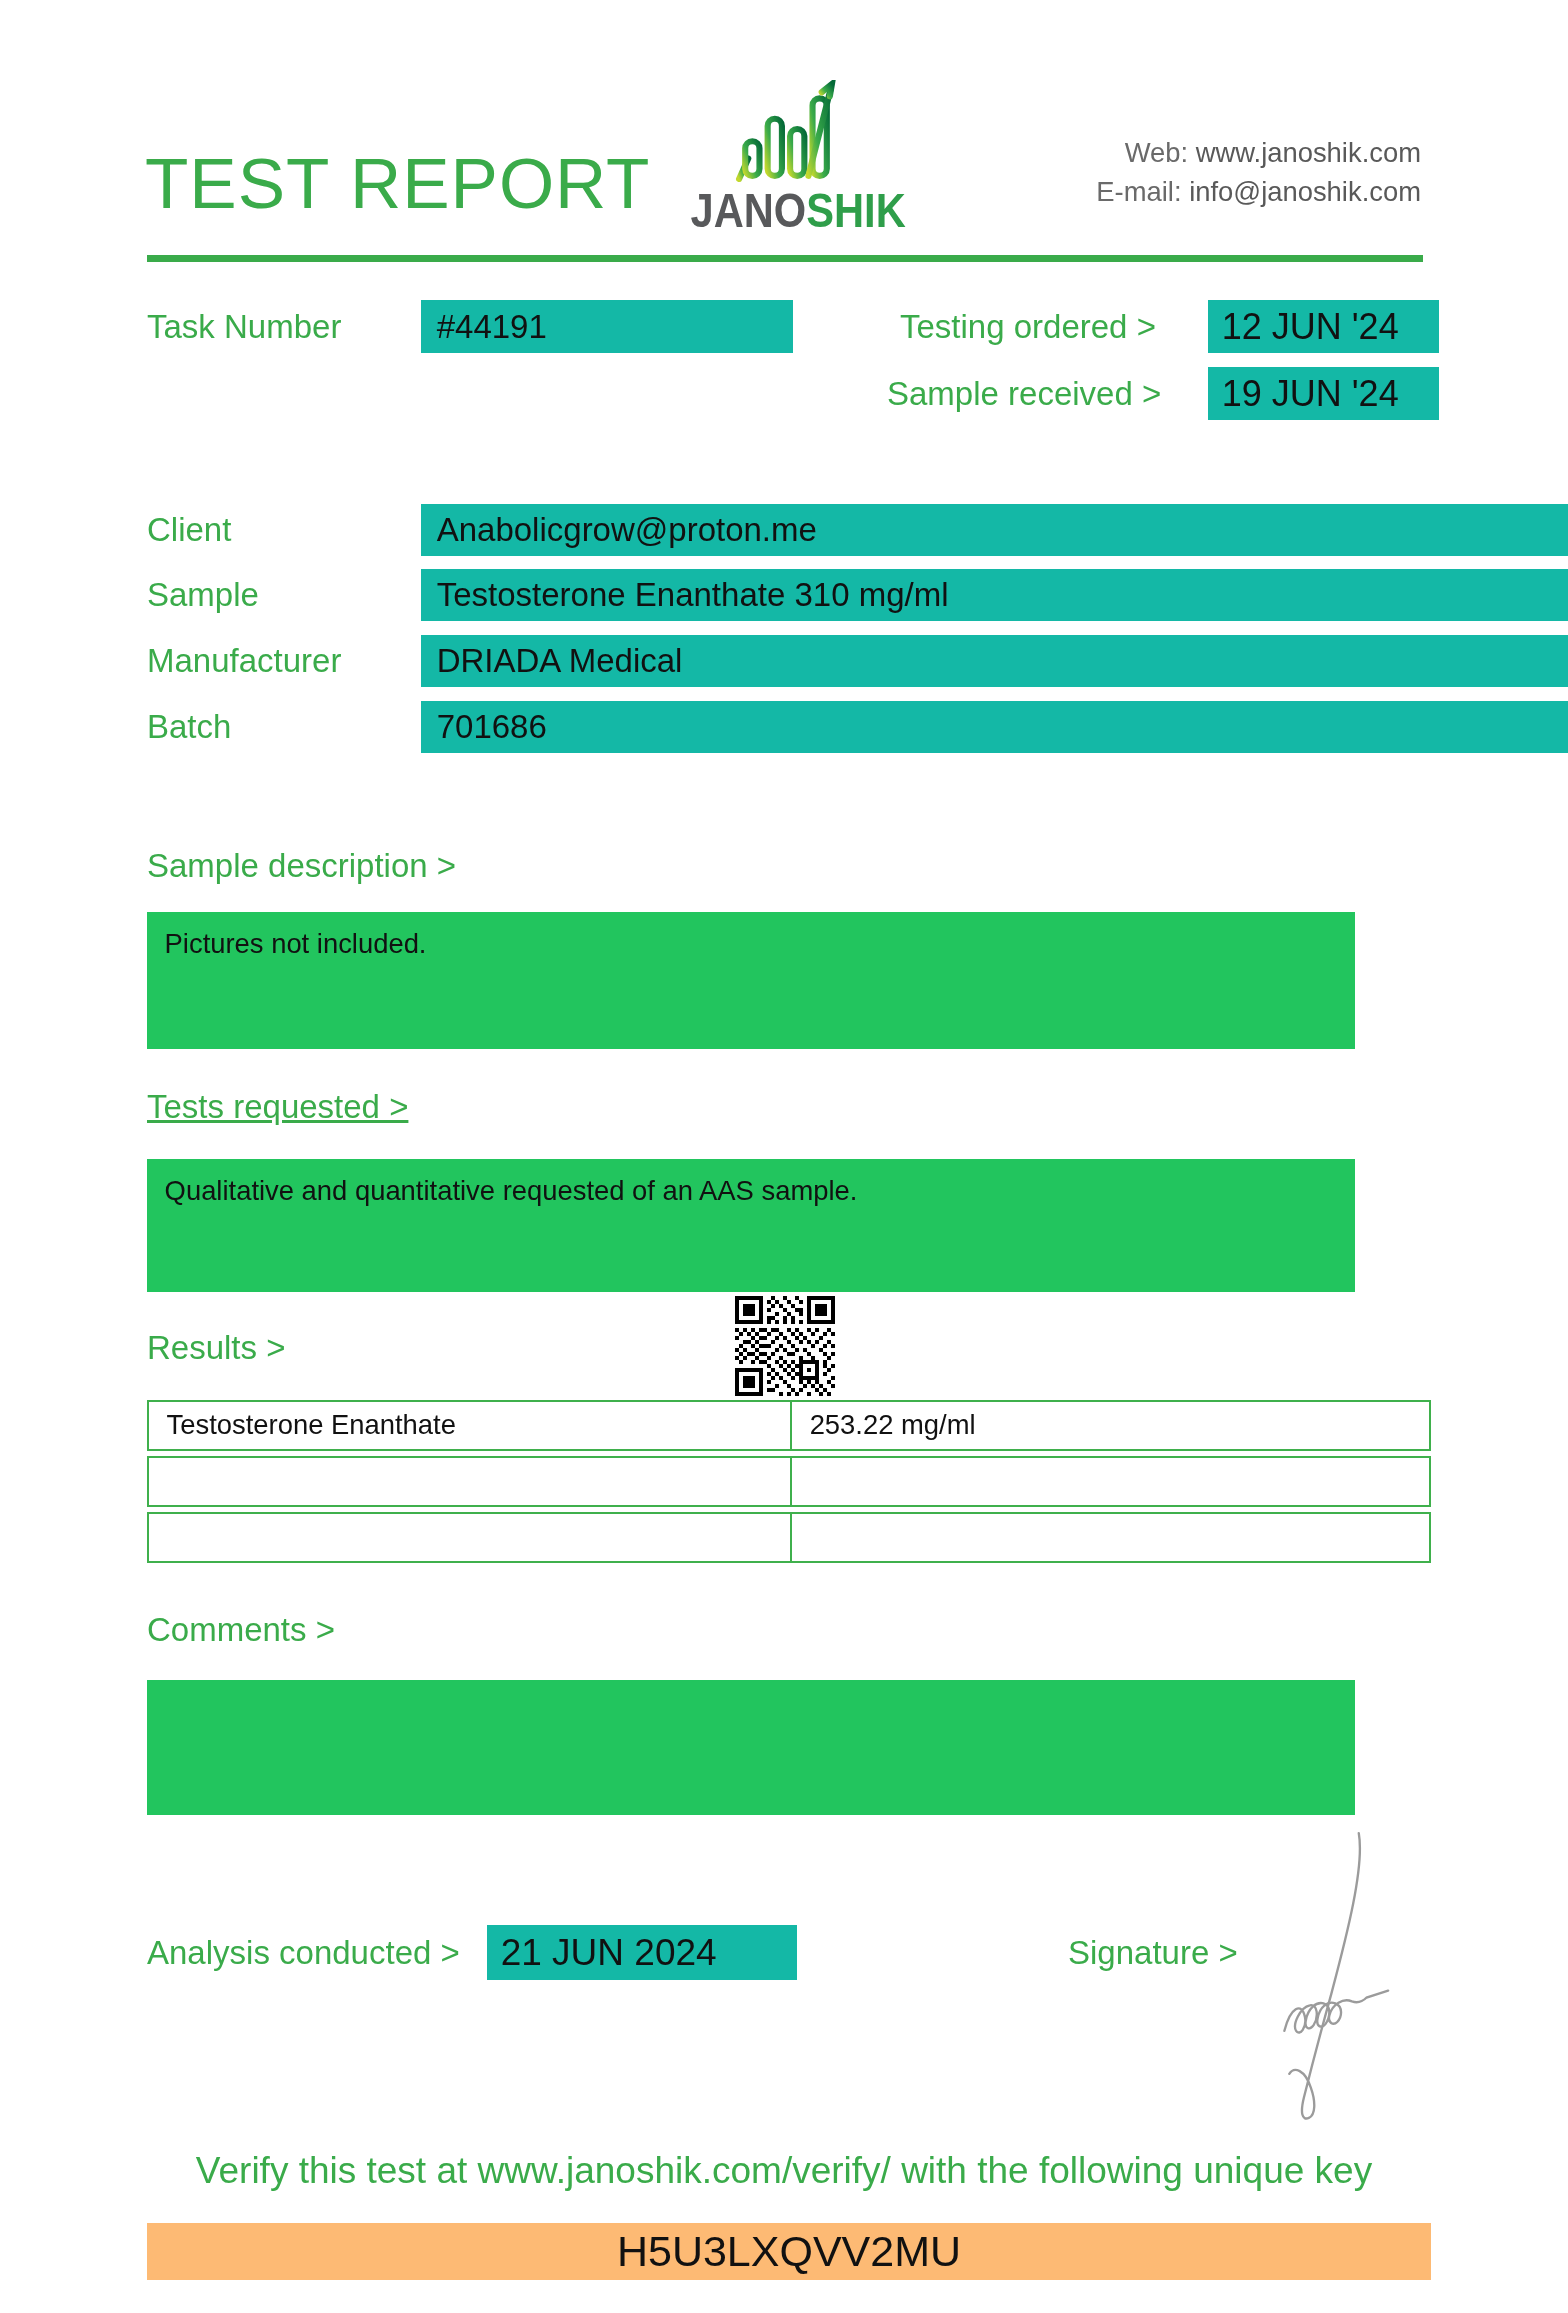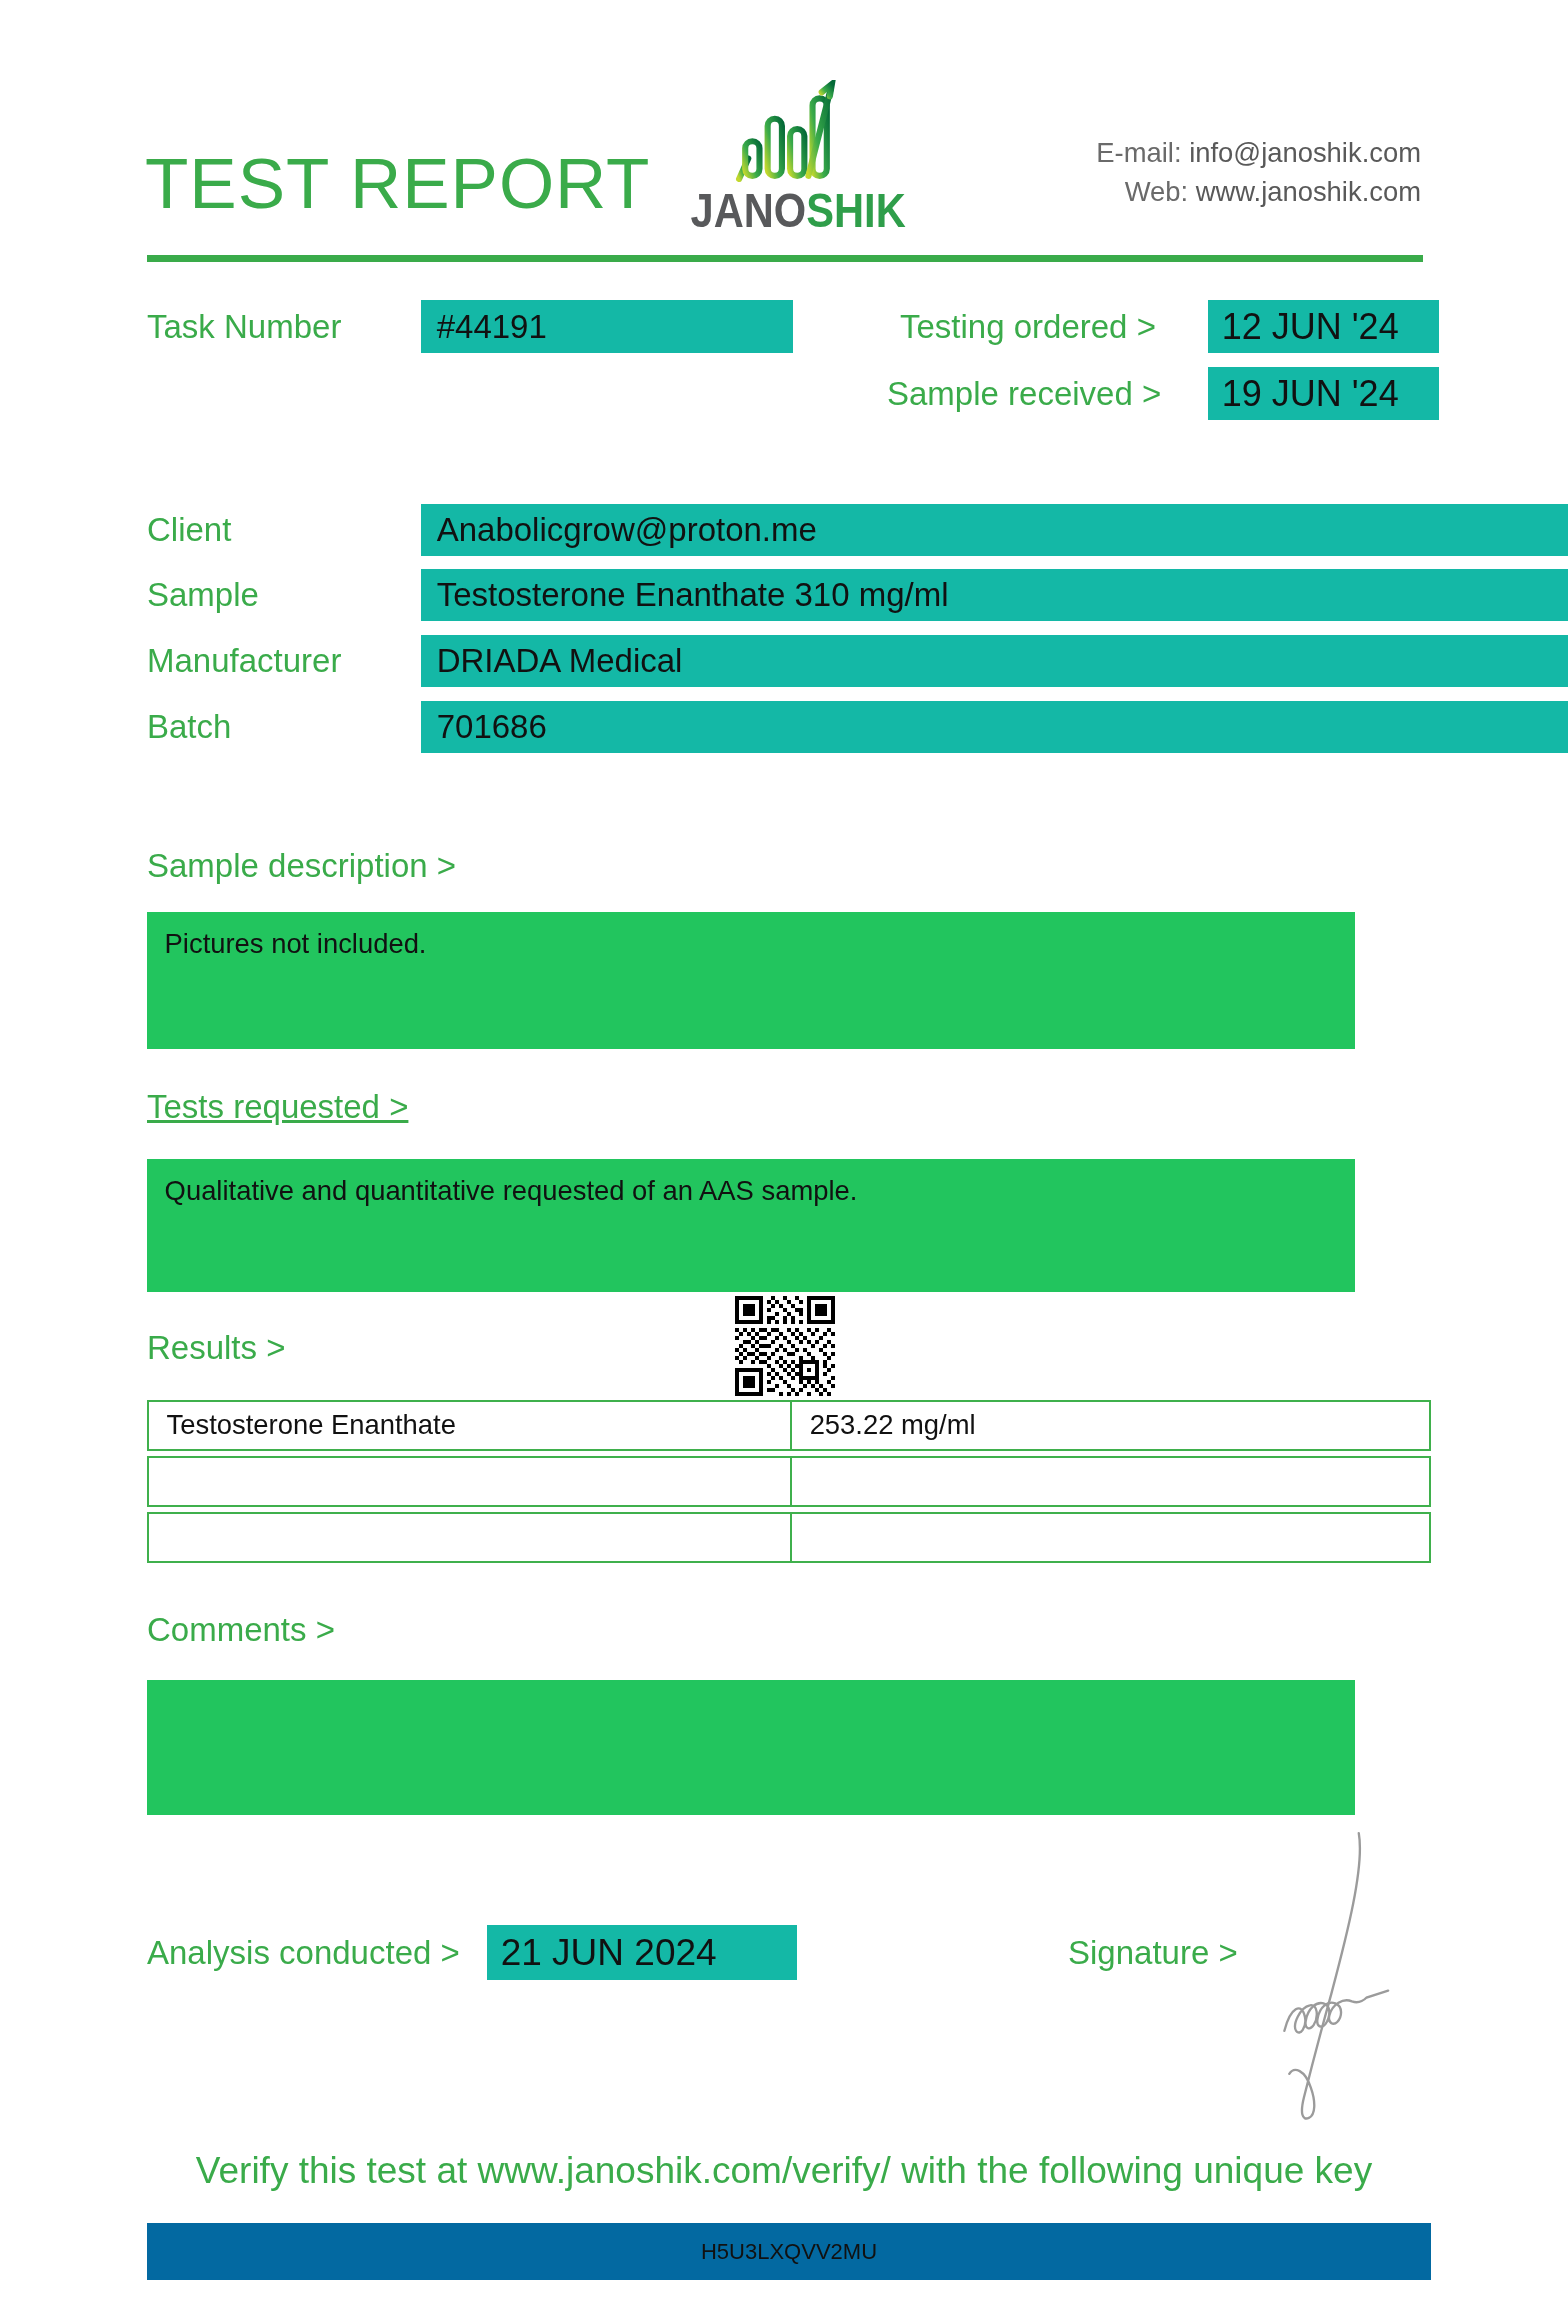--- a/index.html
+++ b/index.html
@@ -60,22 +60,22 @@
   .c2 { width:641px; margin-left:-2.9px; }
 
   
   .analysis-label { left:147px; top:1925px; line-height:55px; }
   .analysis-box { left:487px; top:1925px; width:310px; height:55px; line-height:55px; padding-left:13.7px; font-size:37px; }
   .signature-label { left:1068px; top:1925px; line-height:55px; }
   .signature-img { left:1257px; top:1827px; width:137px; height:296px; }
 
   
   .verify-text { left:0; top:2150px; width:1568px; text-align:center; font-size:37px; color:#3aab4a; }
-  .key-box { left:147px; top:2223px; width:1284px; height:57px; background:#0369a1;
-             text-align:center; line-height:57px; font-size:22px; color:#111; }
+  .key-box { left:147px; top:2223px; width:1284px; height:57px; background:#fdba74;
+             text-align:center; line-height:57px; font-size:43px; color:#111; }
 </style>
 </head>
 <body>
 
 <div class="page">
 
   <div class="abs report-title">TEST REPORT</div>
 
   <svg class="abs brand-icon" viewBox="0 0 100 100">
     <defs>
@@ -95,26 +95,26 @@
       <path d="M85,12 L95,4 L93,16"></path>
     </g>
   </svg>
 
   <div class="abs brand-name">
     <span class="brand-jano">JANO</span><span class="brand-shik">SHIK</span>
   </div>
 
   <div class="abs contact">
     <div>
+      <span class="lbl">Web:</span>
+      <span>www.janoshik.com</span>
+    </div>
+    <div>
       <span class="lbl">E-mail:</span>
       <span>info@janoshik.com</span>
-    </div>
-    <div>
-      <span class="lbl">Web:</span>
-      <span>www.janoshik.com</span>
     </div>
   </div>
 
   <div class="abs header-rule"></div>
 
   <div class="abs glabel task-label">Task Number</div>
   <div class="abs field task-value-box">#44191</div>
 
   <div class="abs glabel ordered-label">Testing ordered  &gt;</div>
   <div class="abs field date-box ordered-box">12 JUN '24</div>

